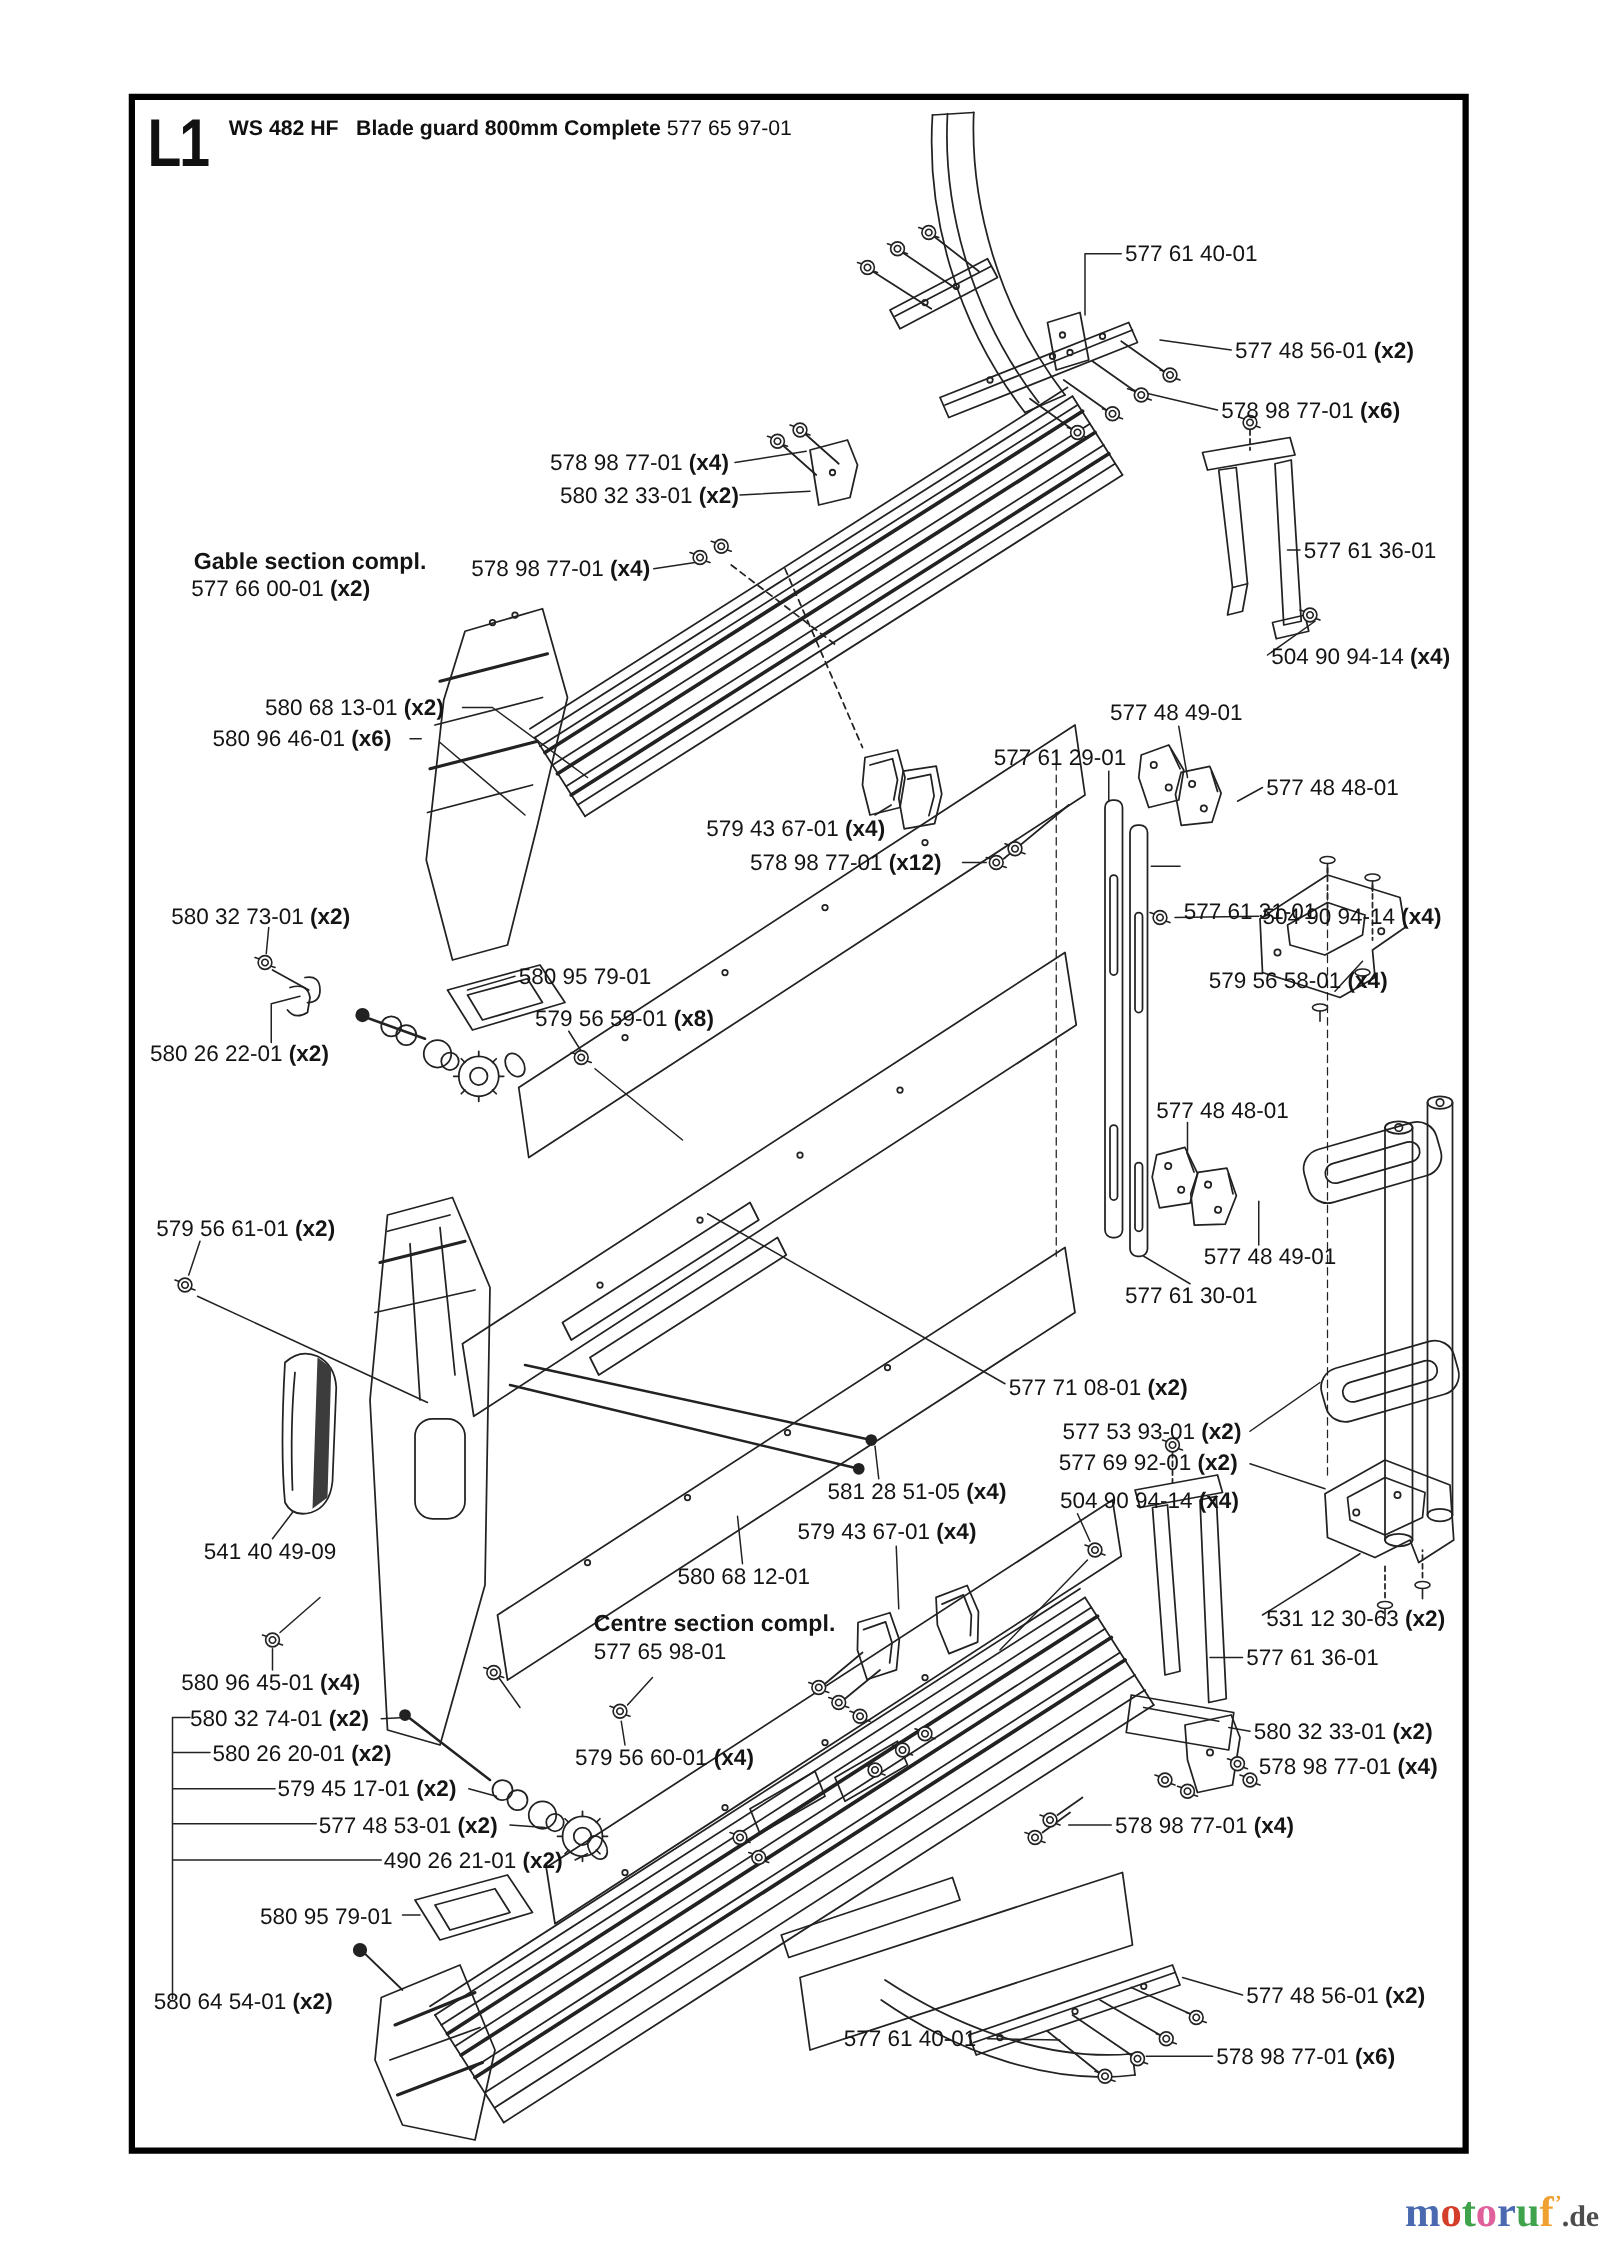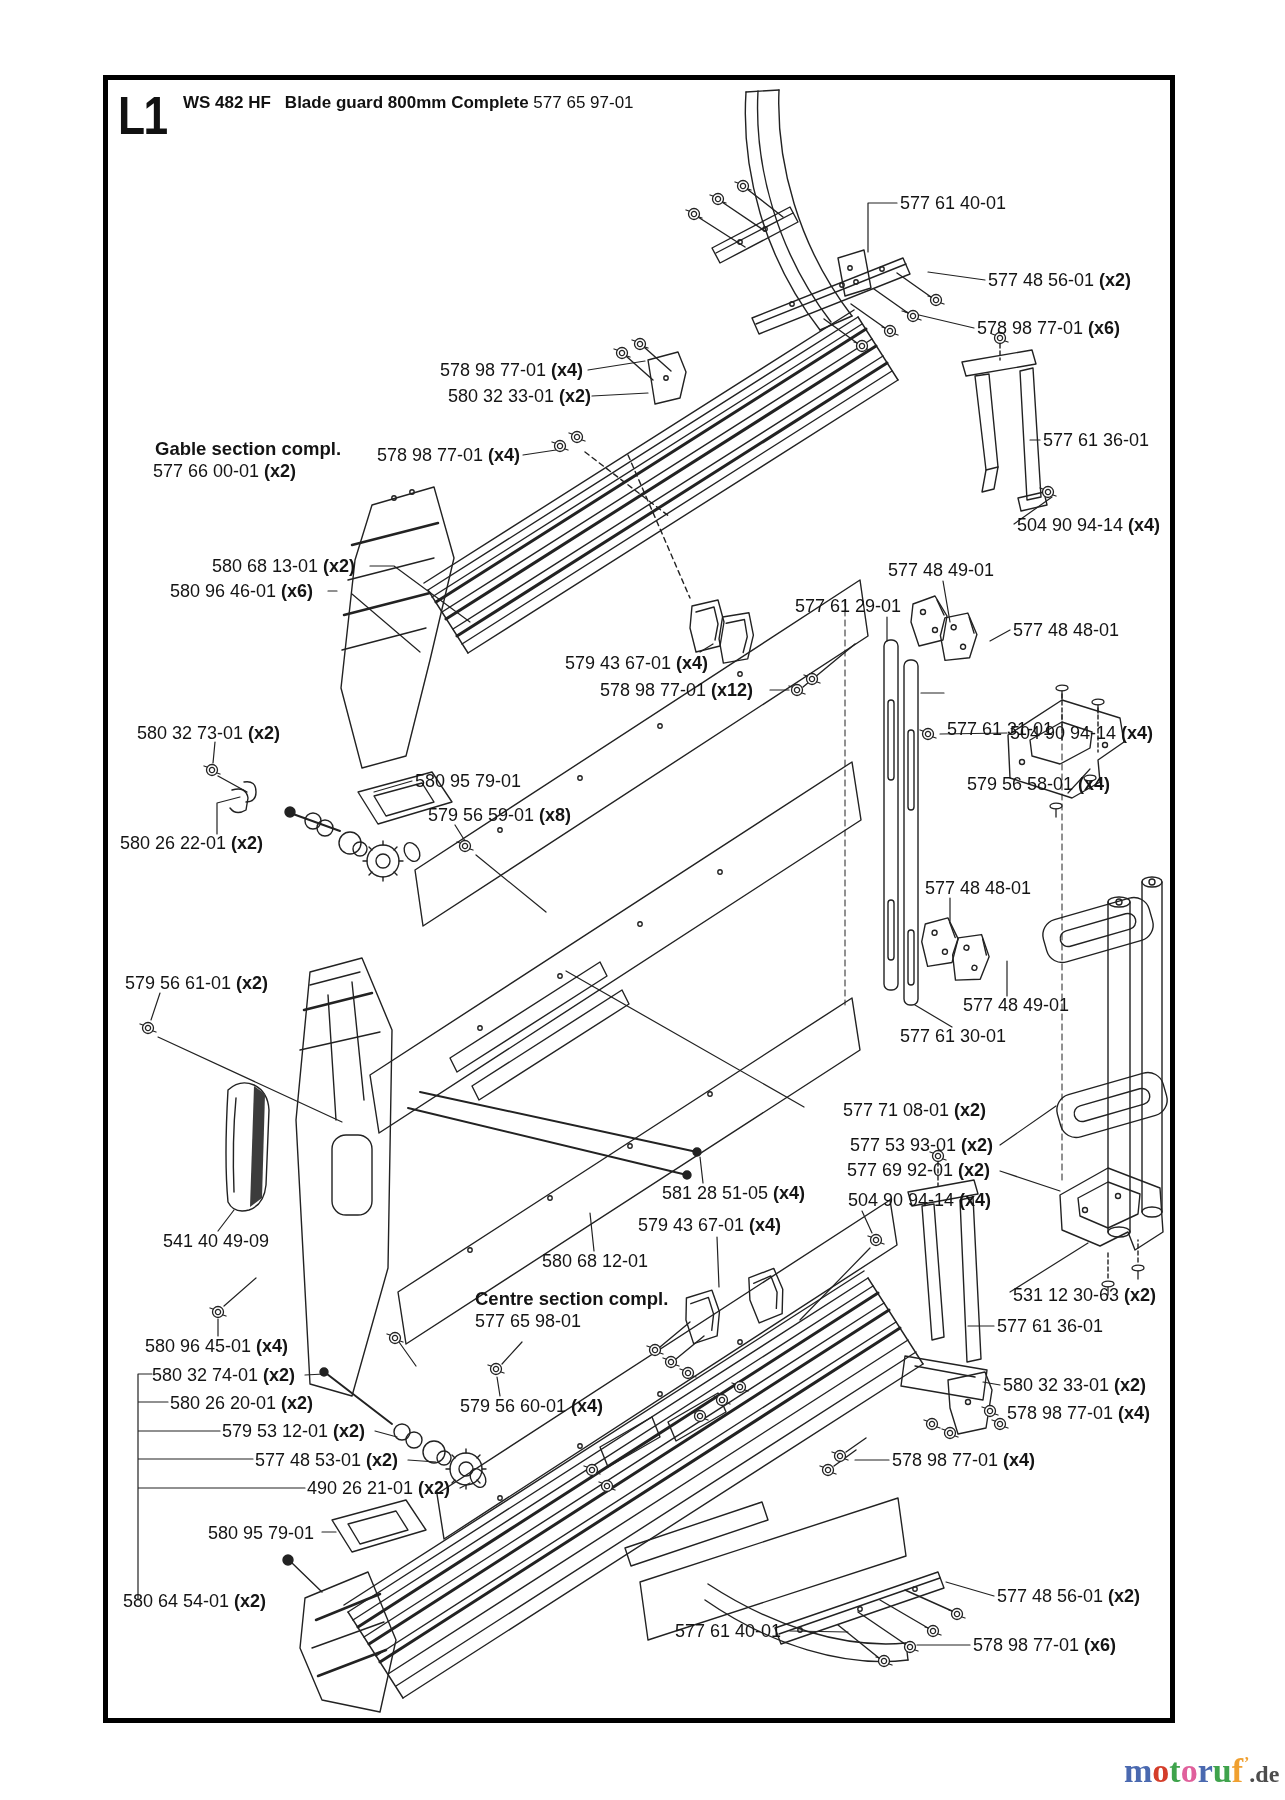--- a/index.html
+++ b/index.html
@@ -453,36 +453,36 @@
     <div class="part-label" style="left: 1010px; top: 724px;"><span>504 90 94-14</span><b> (x4)</b></div>
     <div class="part-label" style="left: 967px; top: 751px; margin-top: 24px;"><span>579 56 58-01</span><b> (x4)</b></div>
     <div class="part-label" style="left: 137px; top: 724px;"><span>580 32 73-01</span><b> (x2)</b></div>
     <div class="part-label" style="left: 415px; top: 772px;"><span>580 95 79-01</span></div>
     <div class="part-label" style="left: 428px; top: 806px;"><span>579 56 59-01</span><b> (x8)</b></div>
     <div class="part-label" style="left: 120px; top: 834px;"><span>580 26 22-01</span><b> (x2)</b></div>
     <div class="part-label" style="left: 925px; top: 879px;"><span>577 48 48-01</span></div>
     <div class="part-label" style="left: 125px; top: 974px;"><span>579 56 61-01</span><b> (x2)</b></div>
     <div class="part-label" style="left: 963px; top: 996px;"><span>577 48 49-01</span></div>
     <div class="part-label" style="left: 900px; top: 1027px;"><span>577 61 30-01</span></div>
-    <div class="part-label" style="left: 807px; top: 1101px; margin-left: 36px;"><span>577 71 08-01</span><b> (x2)</b></div>
+    <div class="part-label" style="left: 807px; top: 1101px;"><span>577 71 08-01</span><b> (x2)</b></div>
     <div class="part-label" style="left: 850px; top: 1136px;"><span>577 53 93-01</span><b> (x2)</b></div>
     <div class="part-label" style="left: 847px; top: 1161px;"><span>577 69 92-01</span><b> (x2)</b></div>
     <div class="part-label" style="left: 848px; top: 1191px;"><span>504 90 94-14</span><b> (x4)</b></div>
     <div class="part-label" style="left: 662px; top: 1184px;"><span>581 28 51-05</span><b> (x4)</b></div>
     <div class="part-label" style="left: 638px; top: 1216px;"><span>579 43 67-01</span><b> (x4)</b></div>
     <div class="part-label" style="left: 163px; top: 1232px;"><span>541 40 49-09</span></div>
     <div class="part-label" style="left: 542px; top: 1252px;"><span>580 68 12-01</span></div>
     <div class="part-label section" style="left: 475px; top: 1289px;"><span>Centre section compl.</span></div>
     <div class="part-label" style="left: 475px; top: 1312px;"><span>577 65 98-01</span></div>
     <div class="part-label" style="left: 1013px; top: 1286px;"><span>531 12 30-63</span><b> (x2)</b></div>
     <div class="part-label" style="left: 997px; top: 1317px;"><span>577 61 36-01</span></div>
     <div class="part-label" style="left: 145px; top: 1337px;"><span>580 96 45-01</span><b> (x4)</b></div>
     <div class="part-label" style="left: 152px; top: 1366px;"><span>580 32 74-01</span><b> (x2)</b></div>
     <div class="part-label" style="left: 170px; top: 1394px;"><span>580 26 20-01</span><b> (x2)</b></div>
-    <div class="part-label" style="left: 222px; top: 1422px;"><span>579 53 12-01</span><b> (x2)</b></div>
+    <div class="part-label" style="left: 222px; top: 1422px;"><span>579 45 17-01</span><b> (x2)</b></div>
     <div class="part-label" style="left: 255px; top: 1451px;"><span>577 48 53-01</span><b> (x2)</b></div>
     <div class="part-label" style="left: 307px; top: 1479px;"><span>490 26 21-01</span><b> (x2)</b></div>
     <div class="part-label" style="left: 460px; top: 1397px;"><span>579 56 60-01</span><b> (x4)</b></div>
     <div class="part-label" style="left: 1003px; top: 1376px;"><span>580 32 33-01</span><b> (x2)</b></div>
     <div class="part-label" style="left: 1007px; top: 1404px;"><span>578 98 77-01</span><b> (x4)</b></div>
     <div class="part-label" style="left: 892px; top: 1451px;"><span>578 98 77-01</span><b> (x4)</b></div>
     <div class="part-label" style="left: 208px; top: 1524px;"><span>580 95 79-01</span></div>
     <div class="part-label" style="left: 123px; top: 1592px;"><span>580 64 54-01</span><b> (x2)</b></div>
     <div class="part-label" style="left: 997px; top: 1587px;"><span>577 48 56-01</span><b> (x2)</b></div>
     <div class="part-label" style="left: 675px; top: 1622px;"><span>577 61 40-01</span></div>

